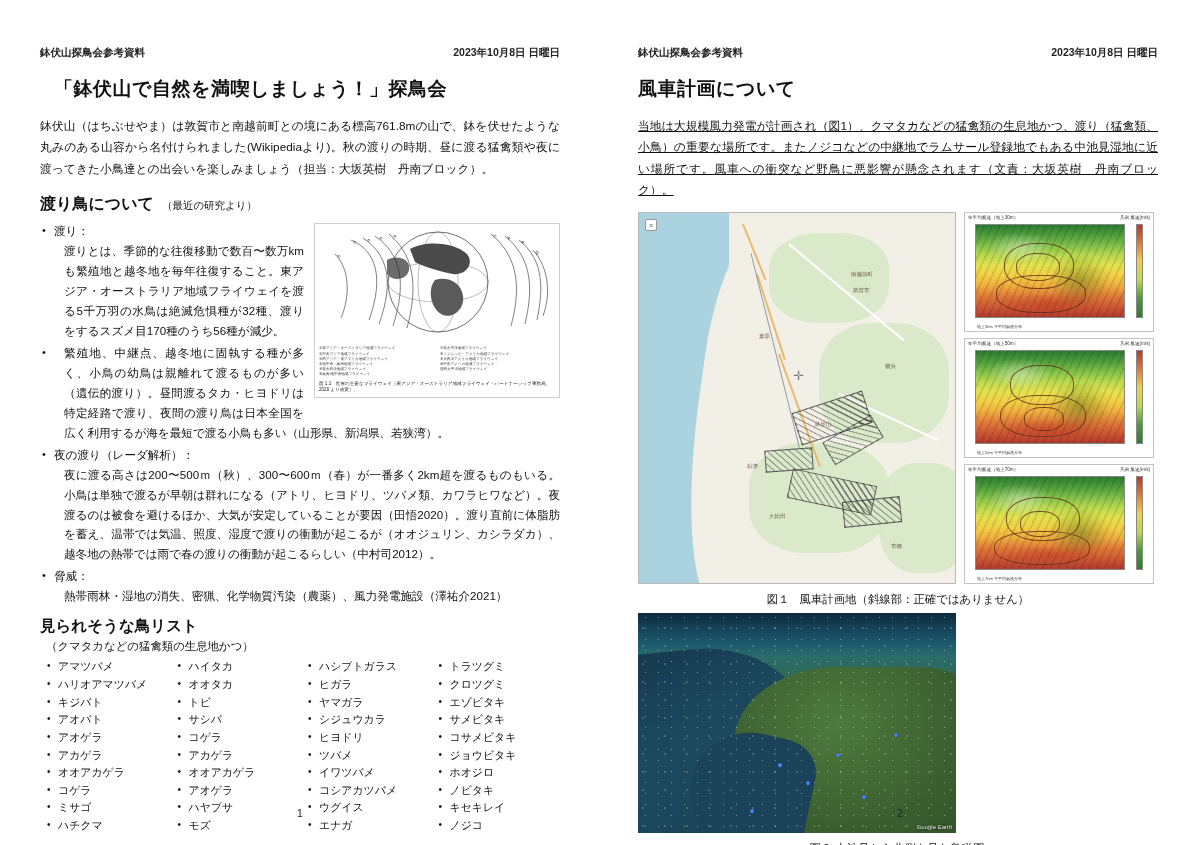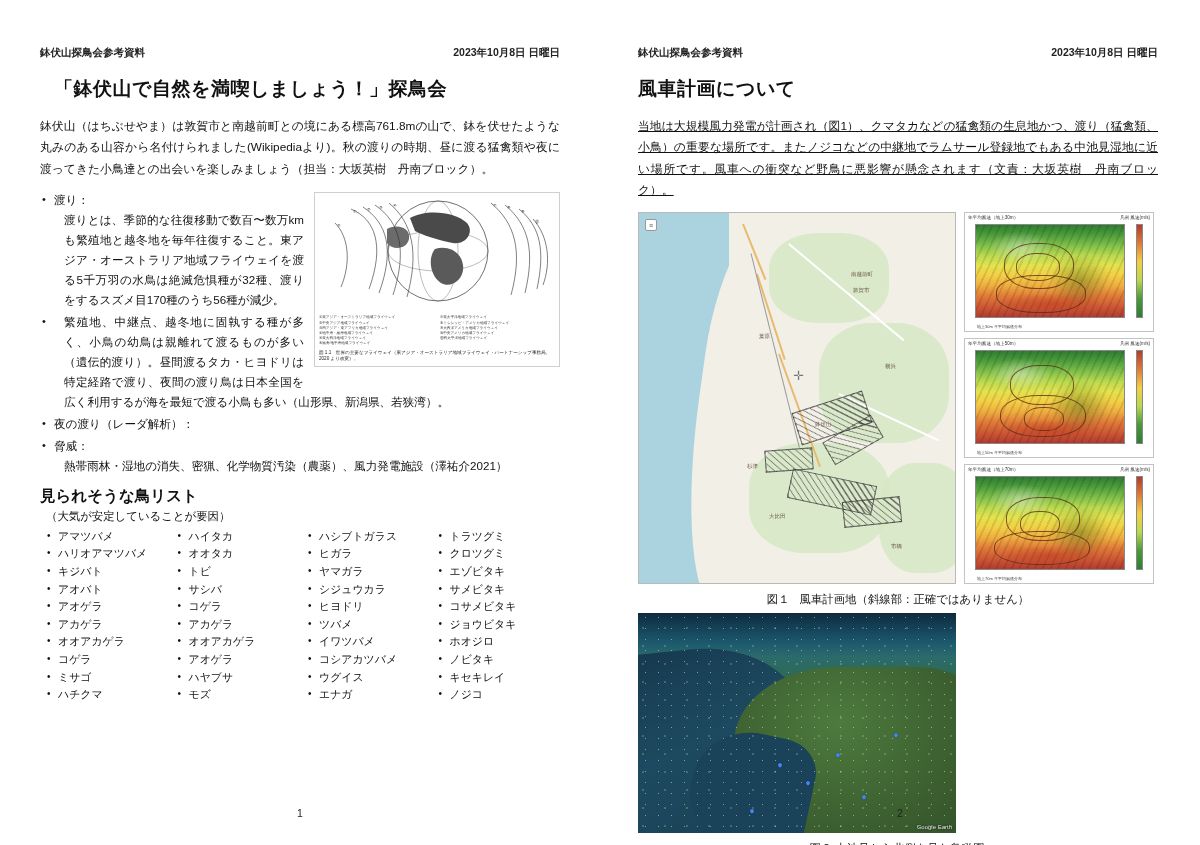--- a/index.html
+++ b/index.html
@@ -368,20 +368,23 @@
 
     <div class="page-header">
       <span class="hdr-left">鉢伏山探鳥会参考資料</span>
       <span class="hdr-right">2023年10月8日 日曜日</span>
     </div>
 
     <h1 class="doc-title">「鉢伏山で自然を満喫しましょう！」探鳥会</h1>
 
     <p class="body-text">鉢伏山（はちぶせやま）は敦賀市と南越前町との境にある標高761.8mの山で、鉢を伏せたような丸みのある山容から名付けられました(Wikipediaより)。秋の渡りの時期、昼に渡る猛禽類や夜に渡ってきた小鳥達との出会いを楽しみましょう（担当：大坂英樹　丹南ブロック）。</p>
 
+    <h2 class="sec-title">
+      <span>渡り鳥について</span><span class="sub">（最近の研究より）</span>
+    </h2>
 
     <div class="migration-block">
 
       <div class="fig-figure">
         <div class="figframe">
           <svg viewBox="0 0 246 120" width="246" height="120">
             <rect x="0" y="0" width="246" height="120" fill="#ffffff"></rect>
 
             <circle cx="123" cy="58" r="50" fill="none" stroke="#333" stroke-width="0.7"></circle>
             <ellipse cx="123" cy="58" rx="50" ry="20" fill="none" stroke="#555" stroke-width="0.4"></ellipse>
@@ -438,31 +441,32 @@
       <ul class="bullets">
         <li>
           <span class="lead">渡り：</span>
           <span class="detail">渡りとは、季節的な往復移動で数百〜数万kmも繁殖地と越冬地を毎年往復すること。東アジア・オーストラリア地域フライウェイを渡る5千万羽の水鳥は絶滅危惧種が32種、渡りをするスズメ目170種のうち56種が減少。</span>
         </li>
         <li>
           <span class="detail">繁殖地、中継点、越冬地に固執する種が多く、小鳥の幼鳥は親離れて渡るものが多い（遺伝的渡り）。昼間渡るタカ・ヒヨドリは特定経路で渡り、夜間の渡り鳥は日本全国を広く利用するが海を最短で渡る小鳥も多い（山形県、新潟県、若狭湾）。</span>
         </li>
         <li>
           <span class="lead">夜の渡り（レーダ解析）：</span>
+          <span class="detail">夜に渡る高さは200〜500ｍ（秋）、300〜600ｍ（春）が一番多く2km超を渡るものもいる。小鳥は単独で渡るが早朝は群れになる（アトリ、ヒヨドリ、ツバメ類、カワラヒワなど）。夜渡るのは被食を避けるほか、大気が安定していることが要因（田悟2020）。渡り直前に体脂肪を蓄え、温帯では気温、照度、湿度で渡りの衝動が起こるが（オオジュリン、カシラダカ）、越冬地の熱帯では雨で春の渡りの衝動が起こるらしい（中村司2012）。</span>
         </li>
         <li>
           <span class="lead">脅威：</span>
           <span class="detail">熱帯雨林・湿地の消失、密猟、化学物質汚染（農薬）、風力発電施設（澤祐介2021）</span>
         </li>
       </ul>
 
     </div>
 
     <h2 class="list-title">見られそうな鳥リスト</h2>
-    <div class="list-note">（大気が安定していることが要因）</div>
+    <div class="list-note">（クマタカなどの猛禽類の生息地かつ）</div>
 
     <div class="bird-grid">
       <div class="bird-col">
         <div class="bird-item">アマツバメ</div>
         <div class="bird-item">ハリオアマツバメ</div>
         <div class="bird-item">キジバト</div>
         <div class="bird-item">アオバト</div>
         <div class="bird-item">アオゲラ</div>
         <div class="bird-item">アカゲラ</div>
         <div class="bird-item">オオアカゲラ</div>

